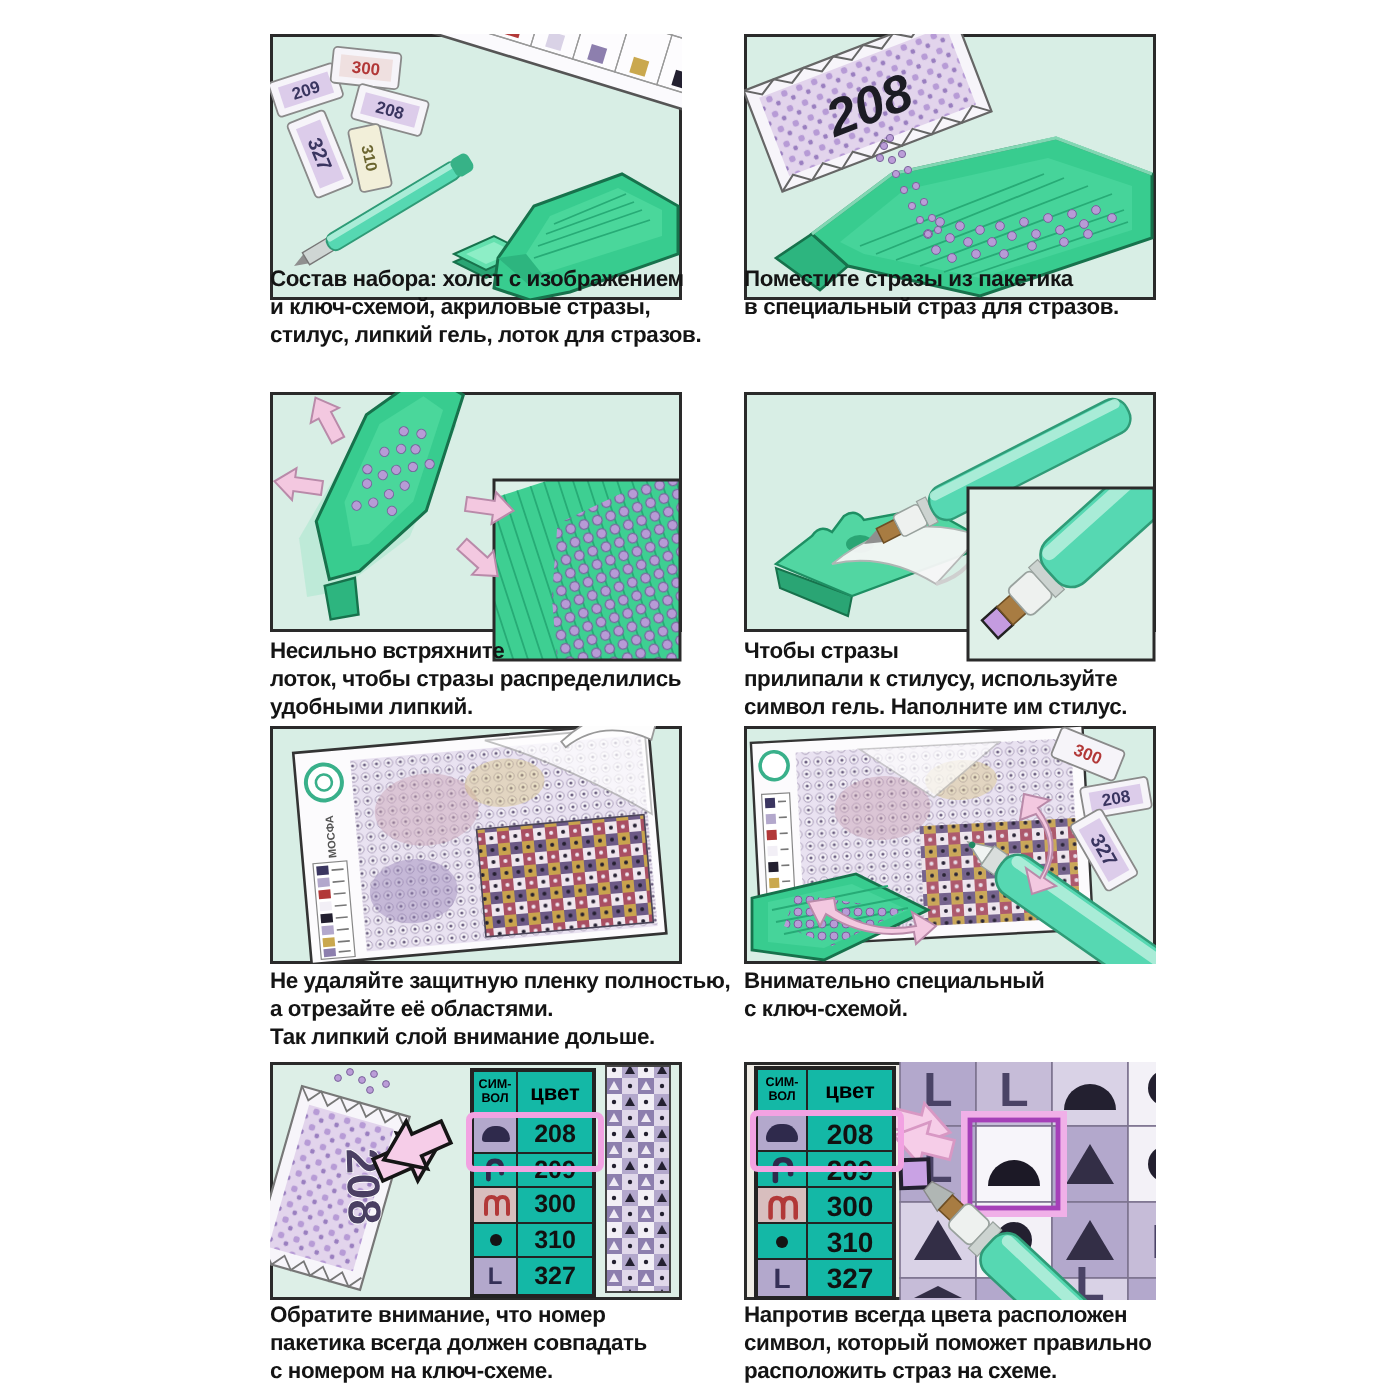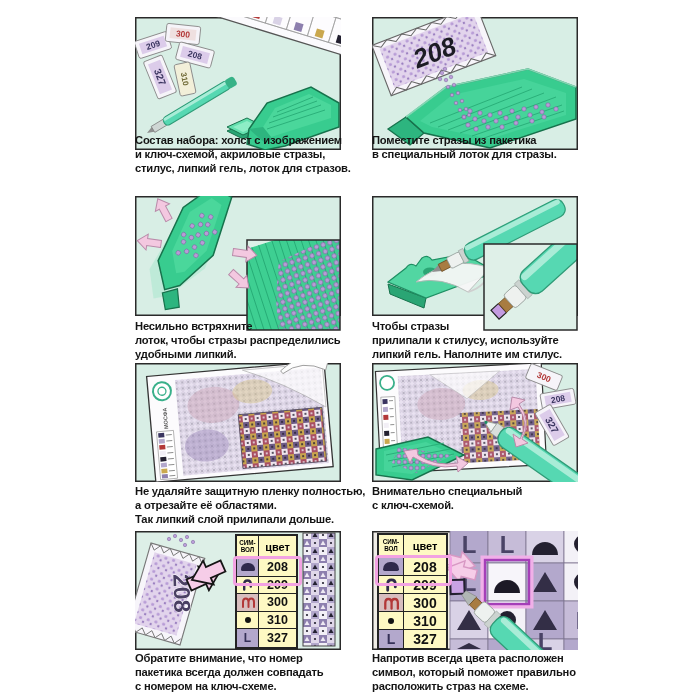--- a/index.html
+++ b/index.html
@@ -17,21 +17,21 @@
   .p1 .caption,.p2 .caption{top:117px}
   .p3 .caption,.p4 .caption{top:124px}
   .p5 .caption,.p6 .caption{top:122px}
   .p7 .caption,.p8 .caption{top:121px}
 
   
   .key-table{position:absolute;display:grid;background:#fff;border:2px solid #232323;z-index:3}
   .kt7{left:100px;top:3px;grid-template-columns:22px 37px;grid-template-rows:23px repeat(5,17.6px)}
   .kt8{left:5px;top:2px;grid-template-columns:25px 42px;grid-template-rows:23px repeat(5,18px)}
   .kt-c{border-right:1.5px solid #232323;border-bottom:1.5px solid #232323;
-        display:flex;align-items:center;justify-content:center;box-sizing:border-box;background:#fef9c3}
+        display:flex;align-items:center;justify-content:center;box-sizing:border-box;background:#14b8a6}
   .kt-c:nth-child(2n){border-right:none}
   .key-table .kt-c:nth-last-child(2),.key-table .kt-c:nth-last-child(3){border-bottom:none}
   .kt-hsym{font:700 6.3px/1.1 "Liberation Sans",sans-serif;text-align:center;white-space:pre-line}
   .kt-hcol{font:700 11px/1 "Liberation Sans",sans-serif}
   .kt-val{font:700 12.5px/1 "Liberation Sans",sans-serif;color:#111}
   .kt8 .kt-val{font-size:14px}
   .bg-lav{background:#b3a8cc}.bg-red{background:#d8bebe}
   .sym-dome{width:14px;height:8px;background:#2f2a4c;border-radius:8px 8px 2px 2px}
   .kt8 .sym-dome{width:16px;height:9px}
   .sym-dot{width:6px;height:6px;background:#141414;border-radius:50%}
@@ -195,21 +195,21 @@
           <circle cx="90" cy="84" r="1.8"></circle>
         <circle cx="88" cy="93" r="1.8"></circle>
           <circle cx="94" cy="92" r="1.8"></circle>
           <circle cx="92" cy="100" r="1.8"></circle>
         <circle cx="97" cy="98" r="1.8"></circle>
           <circle cx="73" cy="52" r="1.8"></circle>
           <circle cx="68" cy="62" r="1.8"></circle>
       </g>
     </svg>
     <div class="caption">Поместите стразы из пакетика
-в специальный лоток для стразы.</div>
+в специальный страз для стразов.</div>
   </div>
 
   <div class="panel p3">
     <svg class="illus" width="206" height="136" viewBox="0 0 206 136">
       <defs>
         <pattern id="p3beads" width="7" height="7" patternUnits="userSpaceOnUse">
           <circle cx="3.5" cy="3.5" r="2.4" fill="#b79bd6" stroke="#77619c" stroke-width="0.6"></circle>
         </pattern>
         <clipPath id="p3clip">
             <rect x="112" y="44" width="93" height="90"></rect>
@@ -300,21 +300,21 @@
             <rect x="31" y="-10" width="6" height="20" fill="#ccd3d0" stroke="#99a29e" stroke-width="0.6"></rect>
             <rect x="37" y="-14" width="90" height="28" rx="10" fill="#56d8b2" stroke="#2f9b77" stroke-width="1.3"></rect>
             <rect x="40" y="-12" width="84" height="7" rx="3.5" fill="#b7f0dd" opacity="0.85"></rect>
           </g>
         </g>
         <rect x="112" y="48" width="93" height="86" fill="none" stroke="#2a2a2a" stroke-width="1.5"></rect>
       </g>
     </svg>
     <div class="caption">Чтобы стразы
 прилипали к стилусу, используйте
-липкий гель. Наполните им стилус.</div>
+символ гель. Наполните им стилус.</div>
   </div>
 
   <div class="panel p5">
     <svg class="illus" width="206" height="119" viewBox="0 0 206 119">
       <defs>
         <pattern id="p5cells" width="6" height="6" patternUnits="userSpaceOnUse">
           <rect width="6" height="6" fill="#e9e2f1"></rect>
           <circle cx="3" cy="3" r="2.1" fill="#f6f3f9" stroke="#a79ab8" stroke-width="0.5"></circle>
           <circle cx="3" cy="3" r="0.8" fill="#6b5f80"></circle>
         </pattern>
@@ -352,21 +352,21 @@
         <ellipse cx="120" cy="30" rx="20" ry="12" fill="#d8c27a" opacity="0.4"></ellipse>
         <ellipse cx="70" cy="80" rx="22" ry="16" fill="#9a86b8" opacity="0.45"></ellipse>
         <rect x="104" y="52" width="84" height="54" fill="url(#p5bright)"></rect>
         <rect x="104" y="52" width="84" height="54" fill="none" stroke="#4a4458" stroke-width="0.8"></rect>
         <path d="M112,8 L192,8 L192,52 Q152,24 112,8 Z" fill="#ffffff" opacity="0.72" stroke="#aaa" stroke-width="0.9"></path>
         <path d="M150,12 Q176,-8 199,4 L195,15 Q172,2 152,15 Z" fill="#fdfdfd" stroke="#999" stroke-width="0.9"></path>
       </g>
     </svg>
     <div class="caption">Не удаляйте защитную пленку полностью,
 а отрезайте её областями.
-Так липкий слой прилипали дольше.</div>
+Так липкий слой внимание дольше.</div>
   </div>
 
   <div class="panel p6">
     <svg class="illus" width="206" height="119" viewBox="0 0 206 119">
       <defs>
         <pattern id="p6cells" width="6" height="6" patternUnits="userSpaceOnUse">
           <rect width="6" height="6" fill="#e9e2f1"></rect>
           <circle cx="3" cy="3" r="2.1" fill="#f6f3f9" stroke="#a79ab8" stroke-width="0.5"></circle>
           <circle cx="3" cy="3" r="0.8" fill="#6b5f80"></circle>
         </pattern>

